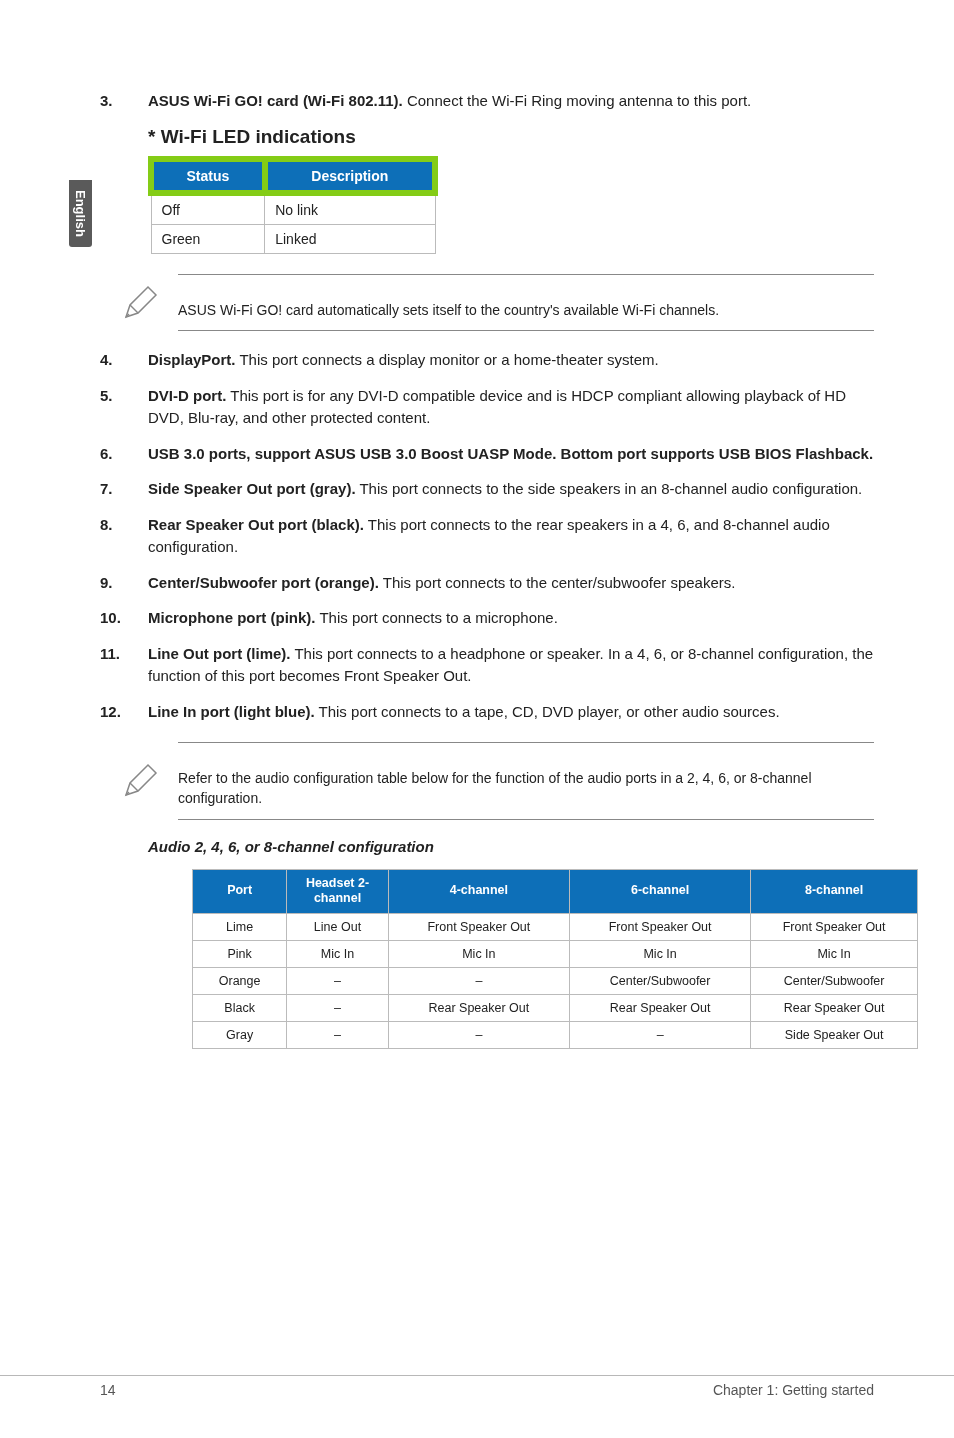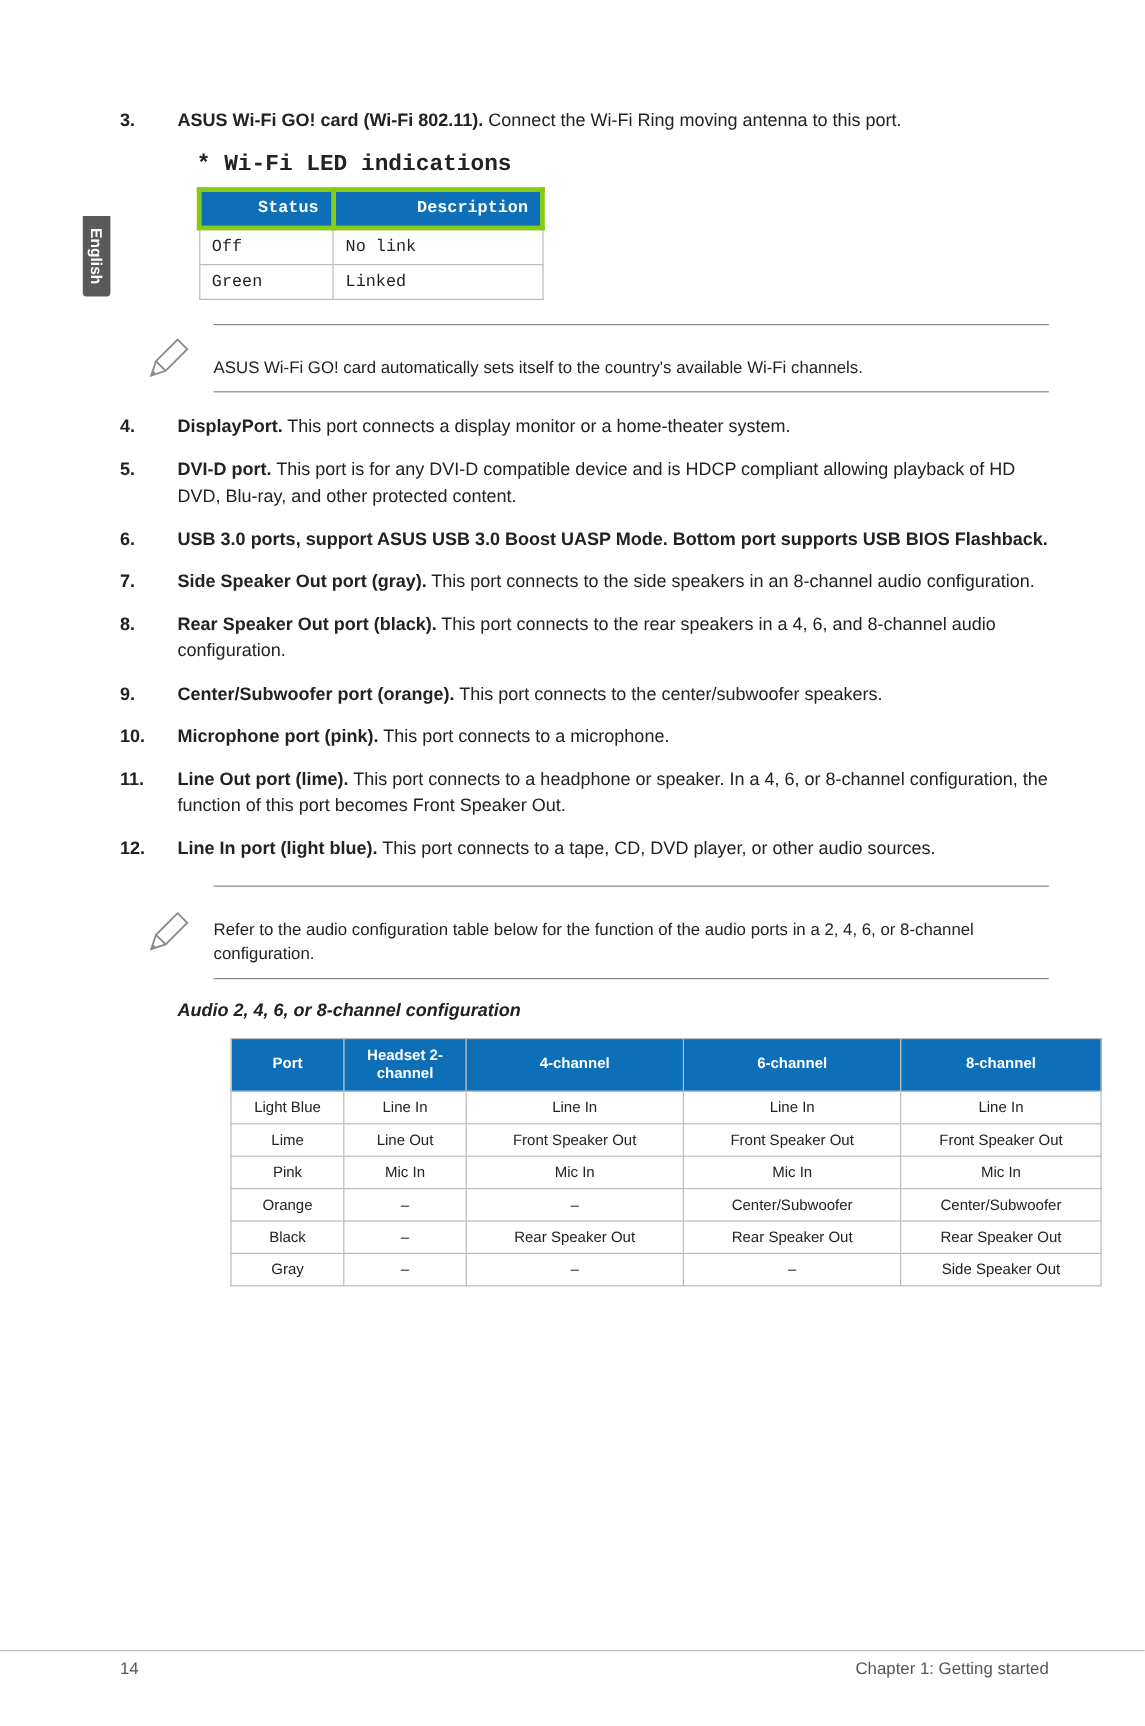--- a/index.html
+++ b/index.html
@@ -4,24 +4,24 @@
 <style>
   * { box-sizing: border-box; margin: 0; padding: 0; }
   html, body { width: 954px; background: #fff; font-family: Arial, Helvetica, sans-serif; color: #222; }
   .page { position: relative; width: 954px; min-height: 1438px; padding: 90px 80px 60px 100px; }
   .side-tab { position: absolute; left: 69px; top: 180px; background: #5a5a5a; color: #fff; font-weight: bold; font-size: 13px; writing-mode: vertical-rl; padding: 10px 4px; border-radius: 0 0 3px 3px; }
   .entry { display: flex; margin-bottom: 14px; font-size: 15px; line-height: 1.45; }
   .entry-num { flex: 0 0 48px; font-weight: bold; }
   .entry-body { flex: 1; }
   .entry-body .bold { font-weight: bold; }
   .entry-body-bold { flex: 1; font-weight: bold; }
-  .indent-block { margin-left: 64px; margin-bottom: 14px; font-family: Liberation Mono, monospace; }
+  .indent-block { margin-left: 48px; margin-bottom: 14px; }
   .wifi-heading { font-size: 19px; font-weight: bold; margin-bottom: 8px; }
   .led-table { border-collapse: collapse; width: 290px; font-size: 14px; }
-  .led-table th { background: #0d6fb8; color: #fff; font-weight: bold; text-align: right; padding: 6px 10px; border: 4px solid #84cc16; }
+  .led-table th { background: #0d6fb8; color: #fff; font-weight: bold; text-align: center; padding: 6px 10px; border: 6px solid #84cc16; }
   .led-table td { padding: 6px 10px; border: 1px solid #bbb; }
   .note-row { display: flex; align-items: center; gap: 18px; margin: 20px 0 18px 20px; }
   .note-row.small { font-size: 14px; justify-content: flex-end; }
   .divider-top { border-top: 1px solid #888; padding-top: 26px; flex:1; }
   .divider-bot { border-bottom: 1px solid #888; padding-bottom: 10px; }
   .note-text { font-size: 14px; line-height: 1.4; }
   .pencil { width: 40px; height: 40px; flex: 0 0 40px; }
   .audio-heading { font-weight: bold; font-size: 15px; margin: 18px 0 14px 48px; font-style: italic; }
   .audio-table-wrap { margin-left: 48px; width: 770px; padding-left: 44px; }
   .audio-table { border-collapse: collapse; width: 100%; font-size: 12.5px; }
@@ -134,27 +134,20 @@
     <table class="audio-table">
       <tbody>
           <tr>
         <th style="width:13%">Port</th>
         <th style="width:14%">Headset 2-channel</th>
         <th style="width:25%">4-channel</th>
         <th style="width:25%">6-channel</th>
         <th style="width:23%">8-channel</th>
       </tr>
       <tr>
-            <td>Light Blue</td>
-            <td>Line In</td>
-            <td>Line In</td>
-            <td>Line In</td>
-            <td>Line In</td>
-          </tr>
-      <tr>
             <td>Lime</td>
             <td>Line Out</td>
             <td>Front Speaker Out</td>
             <td>Front Speaker Out</td>
             <td>Front Speaker Out</td>
           </tr>
       <tr>
             <td>Pink</td>
             <td>Mic In</td>
             <td>Mic In</td>

